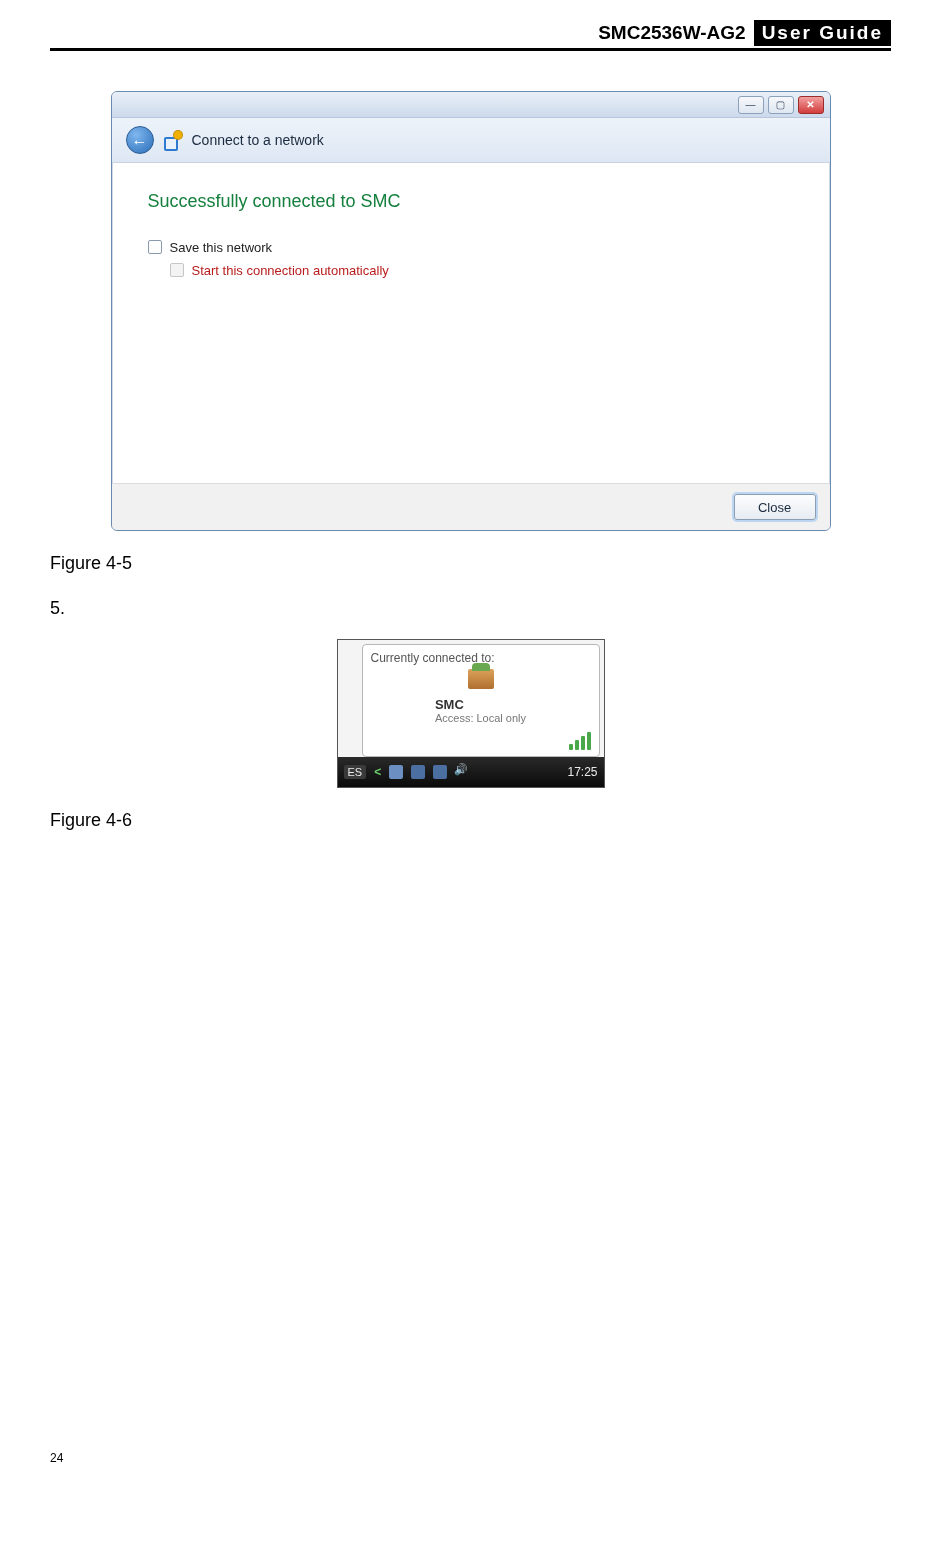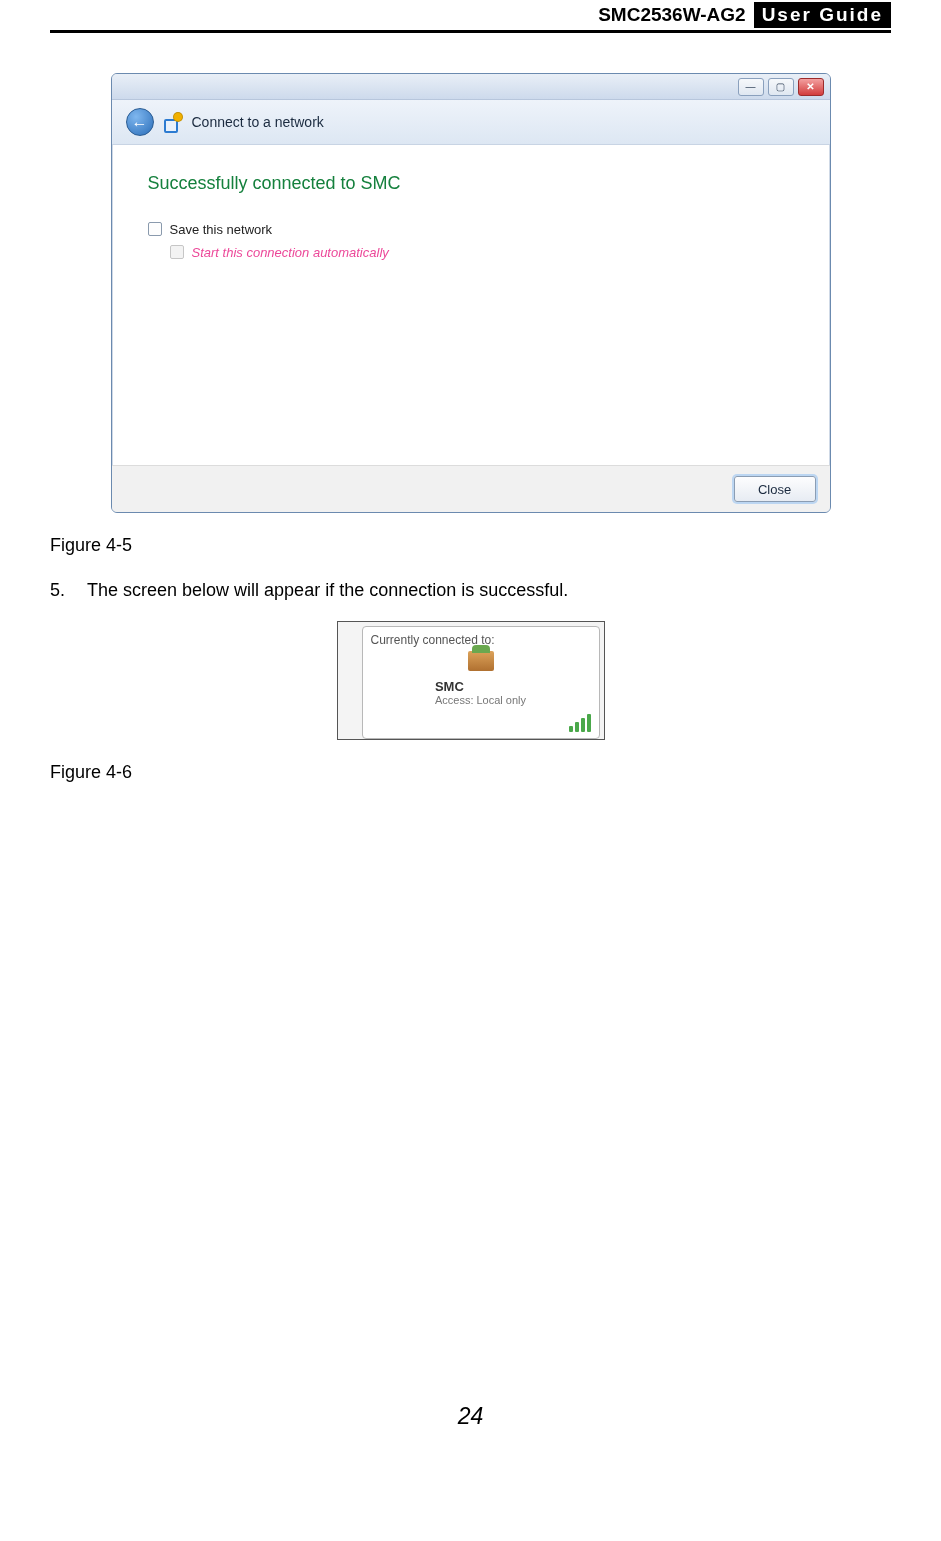--- a/index.html
+++ b/index.html
@@ -11,21 +11,21 @@
       color: #000;
     }
     .page {
       padding: 0 50px 40px 50px;
     }
     .header-bar {
       display: flex;
       justify-content: flex-end;
       align-items: center;
       border-bottom: 3px solid #000;
-      padding: 2px 0 2px 0;
+      padding: 20px 0 2px 0;
       margin-bottom: 40px;
     }
     .header-model {
       font-weight: bold;
       font-size: 19px;
       margin-right: 8px;
     }
     .header-guide {
       background: #000;
       color: #fff;
@@ -131,22 +131,21 @@
     .checkbox-row {
       display: flex;
       align-items: flex-start;
       gap: 8px;
       font-size: 13px;
       color: #222;
       margin-bottom: 8px;
     }
     .checkbox-row.sub {
       margin-left: 22px;
-      color: #ec4899;
-      font-style: italic;
+      color: #b91c1c;
     }
     .vista-chk {
       width: 14px;
       height: 14px;
       border: 1px solid #8a9aad;
       background: #fdfdfd;
       border-radius: 2px;
       flex-shrink: 0;
     }
     .vista-chk.disabled {
@@ -262,24 +261,22 @@
     .tb-icon.vol::before {
       content: "🔊";
       font-size: 11px;
       position: absolute;
       left: -1px; top: -2px;
       color: #ddd;
     }
     .tb-time { margin-left: auto; }
 
     .page-number {
-      text-align: center;
-      font-size: 23px;
+      font-size: 12px;
       margin-top: 620px;
-      font-style: italic;
     }
   </style>
 </head>
 <body>
 
 <div class="page">
 
   <div class="header-bar">
     <span class="header-model">SMC2536W-AG2</span>
     <span class="header-guide">User  Guide</span>
@@ -313,39 +310,47 @@
       <div class="vista-button">
         <span>Close</span>
       </div>
     </div>
   </div>
 
   <div class="figure-caption">Figure 4-5</div>
 
   <div class="step-text">
     <span class="step-num">5.</span>
-    <span>The screen below will appear if the connection is successful.</span>
   </div>
 
   <div class="taskbar-fig">
     <div class="tooltip-box">
       <div class="tooltip-head">Currently connected to:</div>
       <div class="tooltip-row">
         <div class="bench-icon"></div>
         <div>
           <div class="net-name">SMC</div>
           <div class="net-access">Access:  Local only</div>
         </div>
         <div class="signal-icon">
           <span></span>
             <span></span>
             <span></span>
             <span></span>
         </div>
       </div>
     </div>
+    <div class="taskbar">
+      <span class="tb-lang">ES</span>
+      <span class="tb-arrow">&lt;</span>
+      <span class="tb-icon"></span>
+      <span class="tb-icon net"></span>
+      <span class="tb-icon net"></span>
+      <span class="tb-icon vol"></span>
+      <span class="tb-time">17:25</span>
+    </div>
   </div>
 
   <div class="figure-caption">Figure 4-6</div>
 
   <div class="page-number">24</div>
 
 </div>
 
 </body></html>

